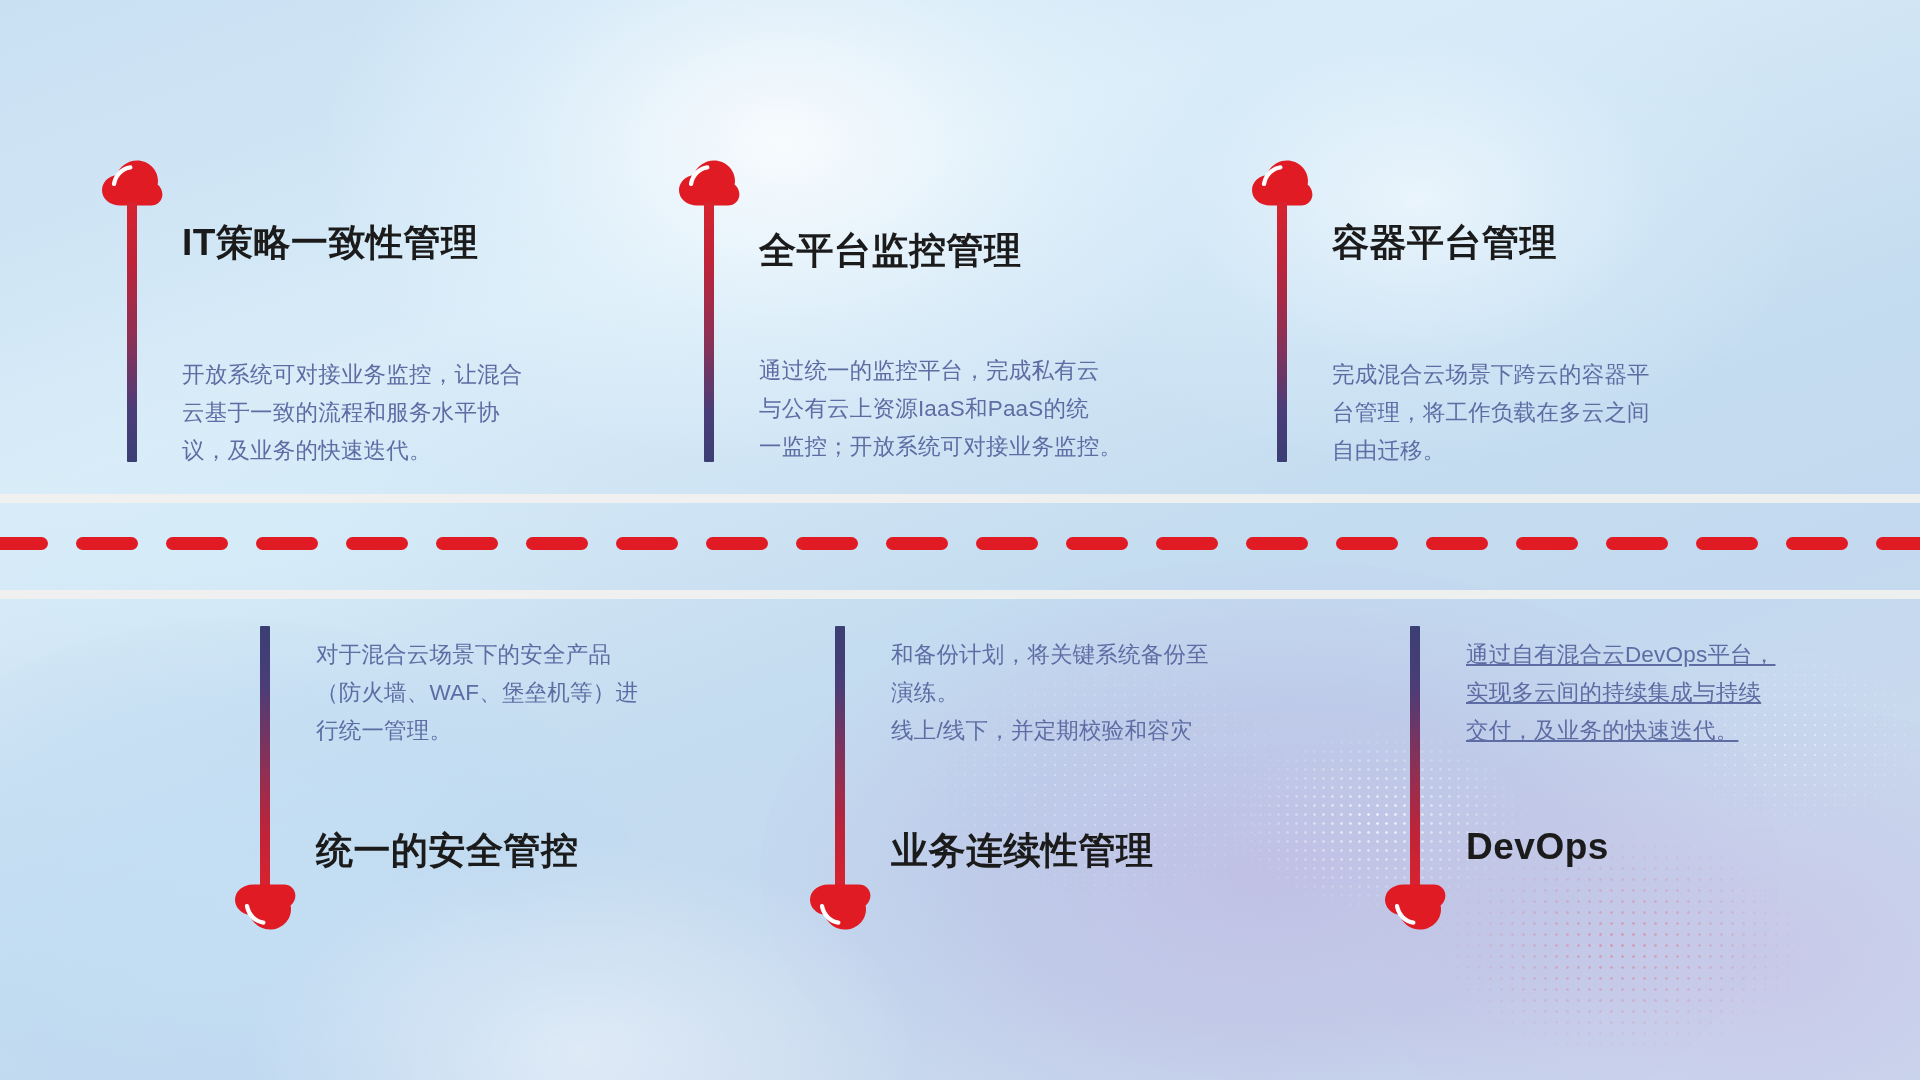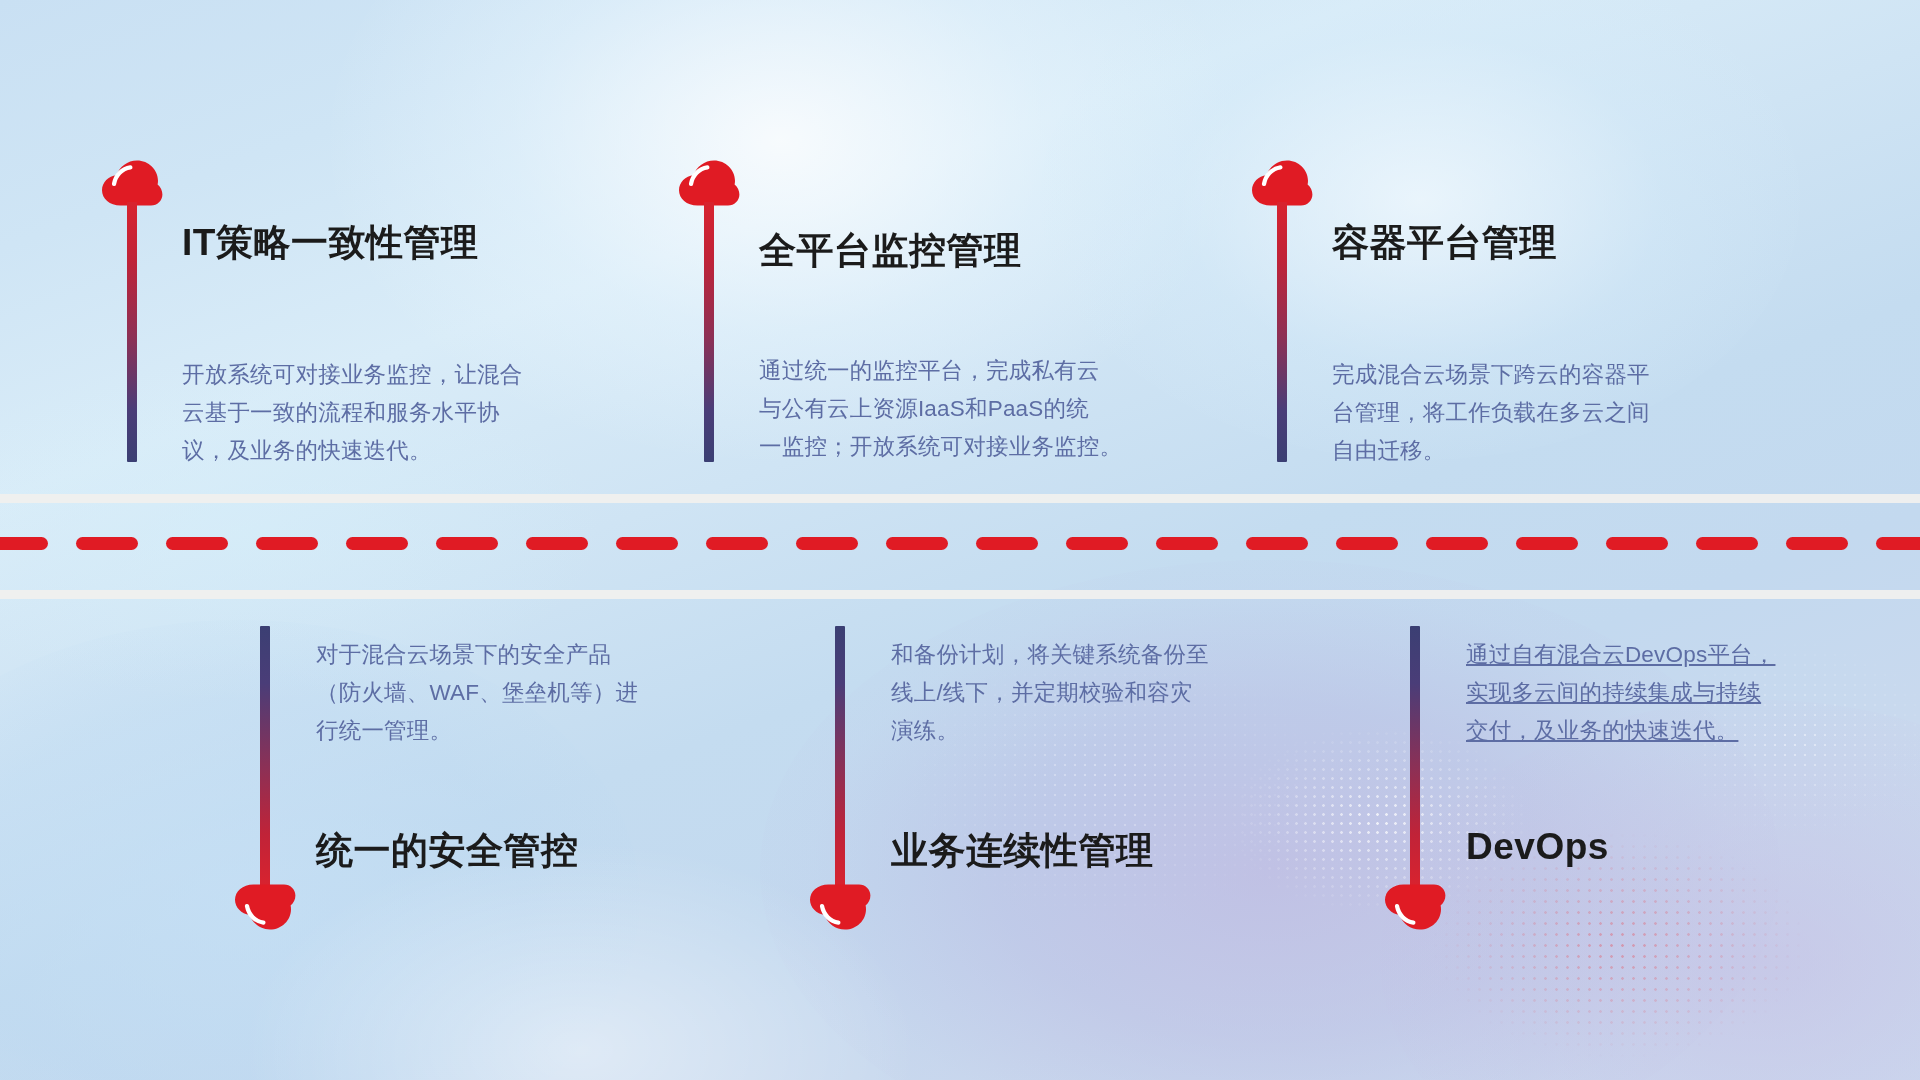--- a/index.html
+++ b/index.html
@@ -289,22 +289,22 @@
       <svg viewBox="0 0 64 46" xmlns="http://www.w3.org/2000/svg">
         <path d="M20.5 45.5 C9.5 45.5 2 38.6 2 30.2 C2 22.4 8.4 16.0 16.6 15.3 C19.4 6.6 27.6 0.5 37.0 0.5 C48.6 0.5 58.0 9.6 58.0 20.8 C58.0 22.0 57.9 23.2 57.6 24.4 C60.6 26.9 62.4 30.5 62.4 34.5 C62.4 40.6 57.3 45.5 51.0 45.5 Z" fill="#e01b24"></path>
         <path d="M14.0 24.0 C15.6 15.2 22.2 8.6 30.4 7.4" stroke="#ffffff" stroke-width="4.2" stroke-linecap="round" fill="none"></path>
       </svg>
     </div>
   </div>
 
   <div class="col" style="left:825px; top:0;">
     <div class="body" style="left:66px; top:636px;">
       <span class="ln">和备份计划，将关键系统备份至</span>
+      <span class="ln">演练。</span>
       <span class="ln">线上/线下，并定期校验和容灾</span>
-      <span class="ln">演练。</span>
     </div>
     <div class="stem stem-bottom" style="left:10px; top:626px; height:260px;"></div>
     <div class="heading" style="left:66px; top:826px;">业务连续性管理</div>
     <div class="cloud flip" style="left:-17px; top:884px;">
       <svg viewBox="0 0 64 46" xmlns="http://www.w3.org/2000/svg">
         <path d="M20.5 45.5 C9.5 45.5 2 38.6 2 30.2 C2 22.4 8.4 16.0 16.6 15.3 C19.4 6.6 27.6 0.5 37.0 0.5 C48.6 0.5 58.0 9.6 58.0 20.8 C58.0 22.0 57.9 23.2 57.6 24.4 C60.6 26.9 62.4 30.5 62.4 34.5 C62.4 40.6 57.3 45.5 51.0 45.5 Z" fill="#e01b24"></path>
         <path d="M14.0 24.0 C15.6 15.2 22.2 8.6 30.4 7.4" stroke="#ffffff" stroke-width="4.2" stroke-linecap="round" fill="none"></path>
       </svg>
     </div>
   </div>

